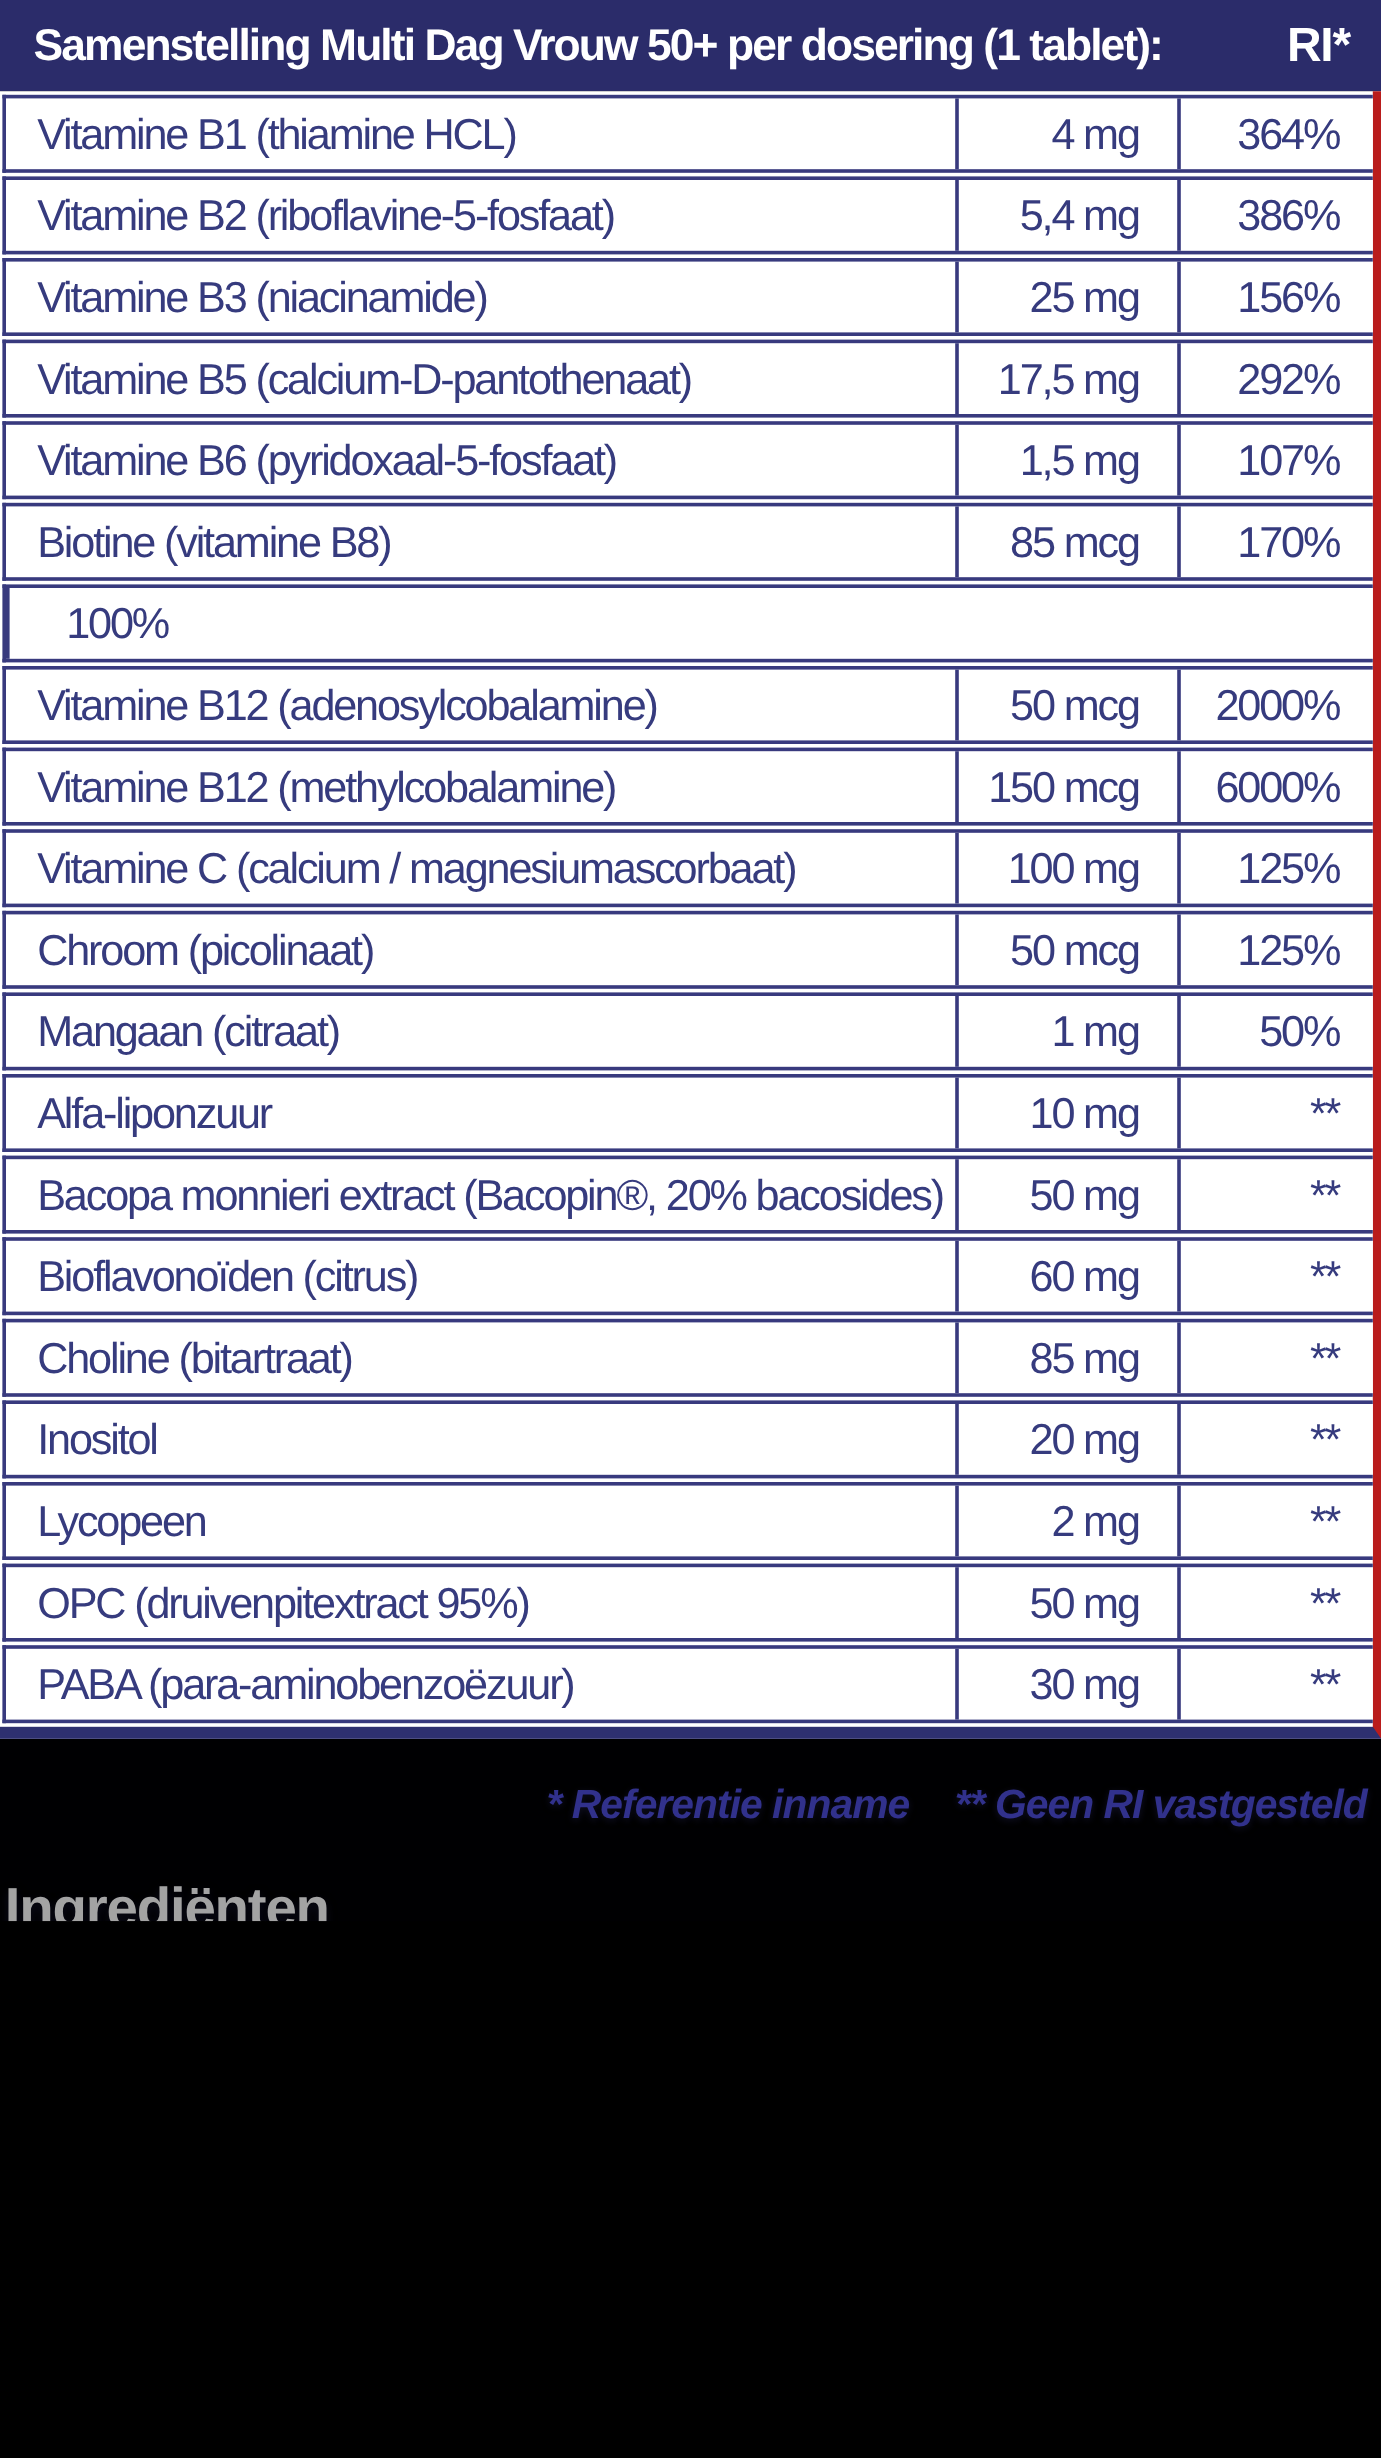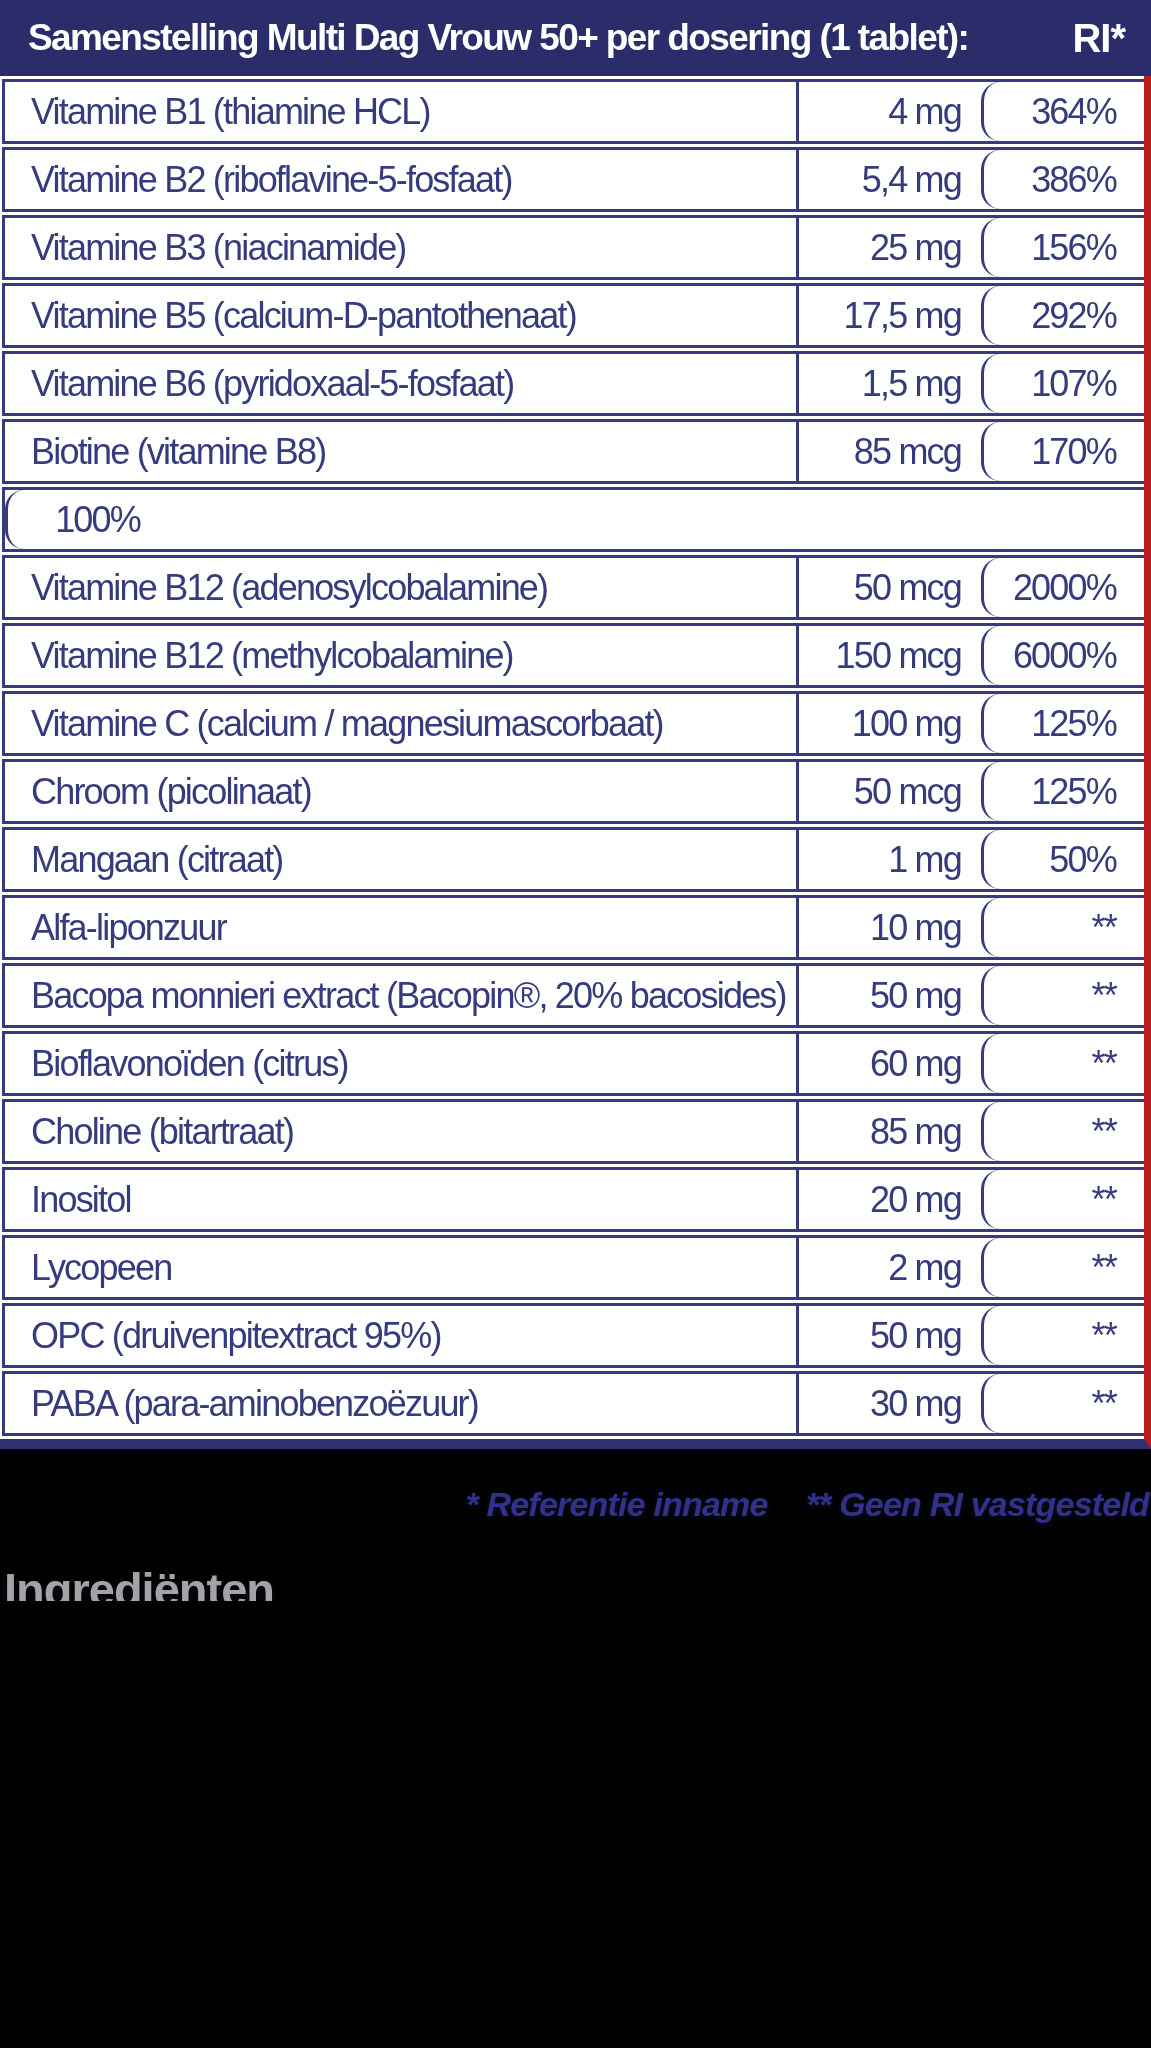--- a/index.html
+++ b/index.html
@@ -55,28 +55,28 @@
   .cell {
     display: flex;
     align-items: center;
     color: #363b7e;
     font-size: 36px;
     letter-spacing: -1.8px;
     white-space: nowrap;
     overflow: hidden;
   }
   .cell.name   { flex: 1; padding-left: 26px; }
-  .cell.amount { width: 185px; justify-content: flex-end; padding-right: 20px; border-left: 3px solid #383a7e; }
-  .cell.ri-val { width: 163px; justify-content: flex-end; padding-right: 28px; border-left: 3px solid #383a7e; border-radius: 19px; }
+  .cell.amount { width: 185px; justify-content: flex-end; padding-right: 32px; border-left: 3px solid #383a7e; }
+  .cell.ri-val { width: 163px; justify-content: flex-end; padding-right: 28px; border-left: 3px solid #383a7e; }
 
   
   .footnote {
     margin-top: 36px;
     text-align: right;
-    padding-right: 2px;
+    padding-right: 12px;
     color: #31318c;
     font-weight: bold;
     font-style: italic;
     font-size: 34px;
     letter-spacing: -0.8px;
     white-space: nowrap;
     text-shadow: 0 2px 6px #101024;
   }
   .footnote .sep { display: inline-block; width: 38px; }
 

